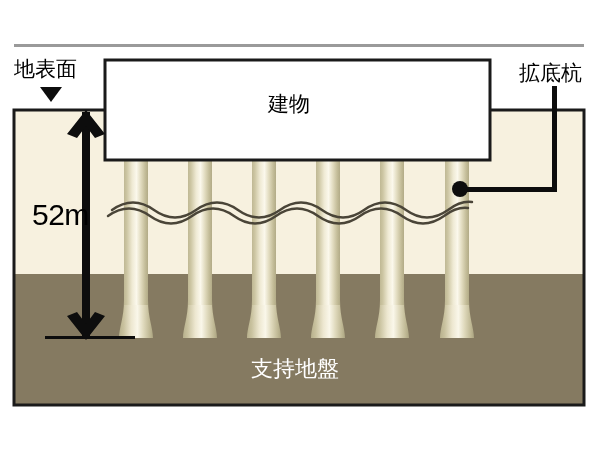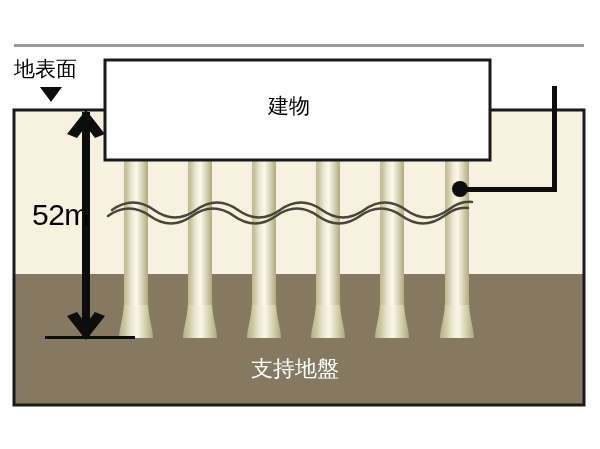--- a/index.html
+++ b/index.html
@@ -39,20 +39,21 @@
     left: 519px;
     top: 62px;
     font-size: 21px;
     color: #000000;
   }
   .lbl-building {
     left: 268px;
     top: 95px;
     font-size: 21px;
     color: #000000;
+    font-family: Liberation Mono, monospace;
   }
   .lbl-depth {
     left: 32px;
     top: 200px;
     font-size: 30px;
     color: #000000;
     letter-spacing: -0.5px;
   }
   .lbl-bearing {
     left: 251px;
@@ -157,16 +158,17 @@
       <rect x="459" y="187" width="98" height="5" fill="#0D0D0D"></rect>
       <circle cx="460" cy="189" r="8" fill="#0D0D0D"></circle>
     </g>
 
     <g>
       <path d="M40,87 L62,87 L51,102 Z" fill="#0D0D0D"></path>
     </g>
   </svg>
 
   <div class="lbl lbl-ground-surface">地表面</div>
+  <div class="lbl lbl-belled-pile">拡底杭</div>
   <div class="lbl lbl-building">建物</div>
   <div class="lbl lbl-depth">52m</div>
   <div class="lbl lbl-bearing">支持地盤</div>
 </div>
 
 </body></html>

